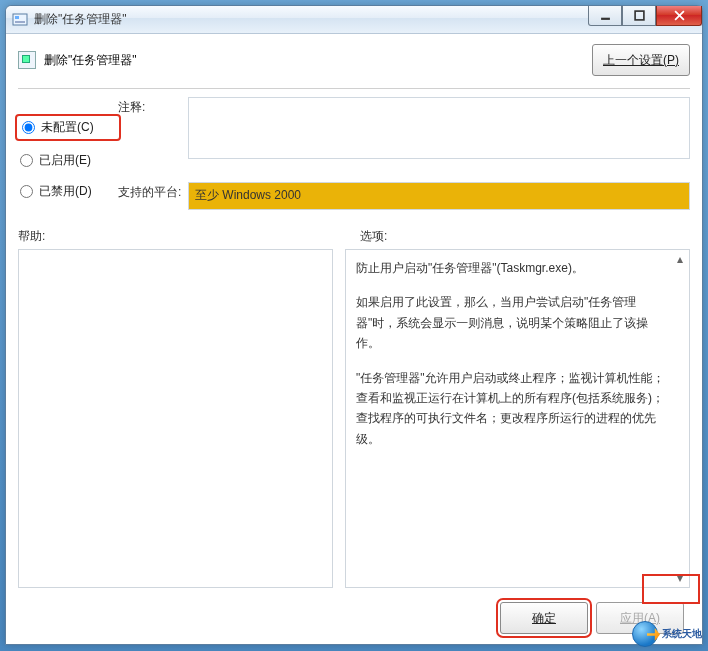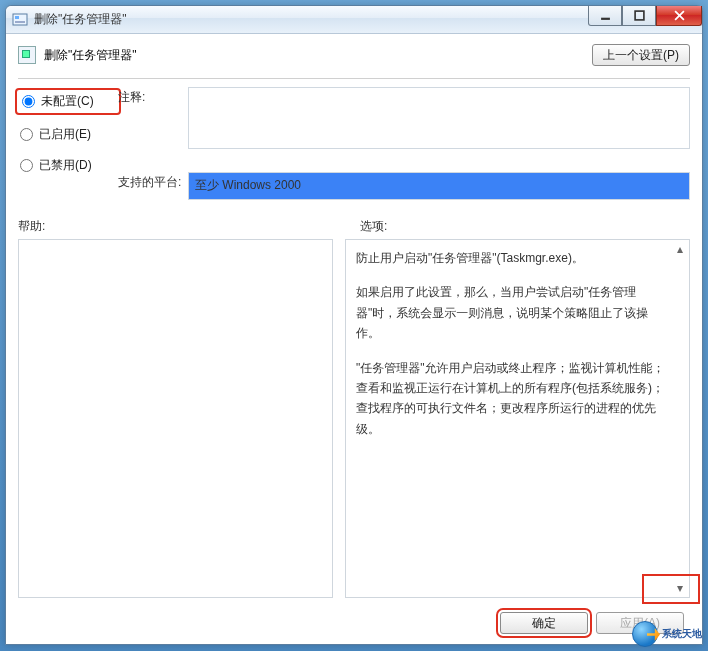--- a/index.html
+++ b/index.html
@@ -99,49 +99,51 @@
   .policy-title .picon::before {
     content:"";
     position:absolute; left:3px; top:3px; width:6px; height:6px;
     background:#5fa; border:1px solid #2a7;
   }
   .nav-buttons {
     display: flex;
     gap: 6px;
   }
   .btn {
-    height: 22px;
+    height: 32px;
     min-width: 88px;
     padding: 0 10px;
     border: 1px solid #8a8a8a;
     background: linear-gradient(#fefefe, #e6e6e6);
     border-radius: 3px;
     font-size: 12px;
     cursor: pointer;
     display: inline-flex;
     align-items: center;
     justify-content: center;
     color: #222;
+    text-decoration: underline;
   }
   .btn:disabled { color: #9a9a9a; }
   .divider {
     height: 1px;
     background: #d0d0d0;
     margin: 4px 0 8px 0;
   }
   .config-row {
     display: flex;
     align-items: flex-start;
   }
   .radio-col {
     width: 100px;
     display: flex;
     flex-direction: column;
     gap: 14px;
     padding-top: 4px;
+    margin-top: 16px;
   }
   .radio-item {
     display: flex;
     align-items: center;
     gap: 4px;
     font-size: 12px;
     color: #222;
     cursor: pointer;
   }
   .radio-item input { margin: 0 2px 0 2px; }
@@ -169,21 +171,21 @@
     background: #fff;
     resize: none;
     font-family: inherit;
     font-size: 12px;
     padding: 2px 4px;
     width: 100%;
   }
   .platform {
     height: 28px;
     border: 1px solid #d0d8e0;
-    background: #3b82f6;
+    background: #eab308;
     padding: 4px 6px;
     color: #333;
     width: 100%;
     overflow: hidden;
   }
   .panes-labels {
     display: flex;
     margin-top: 18px;
     gap: 12px;
   }

